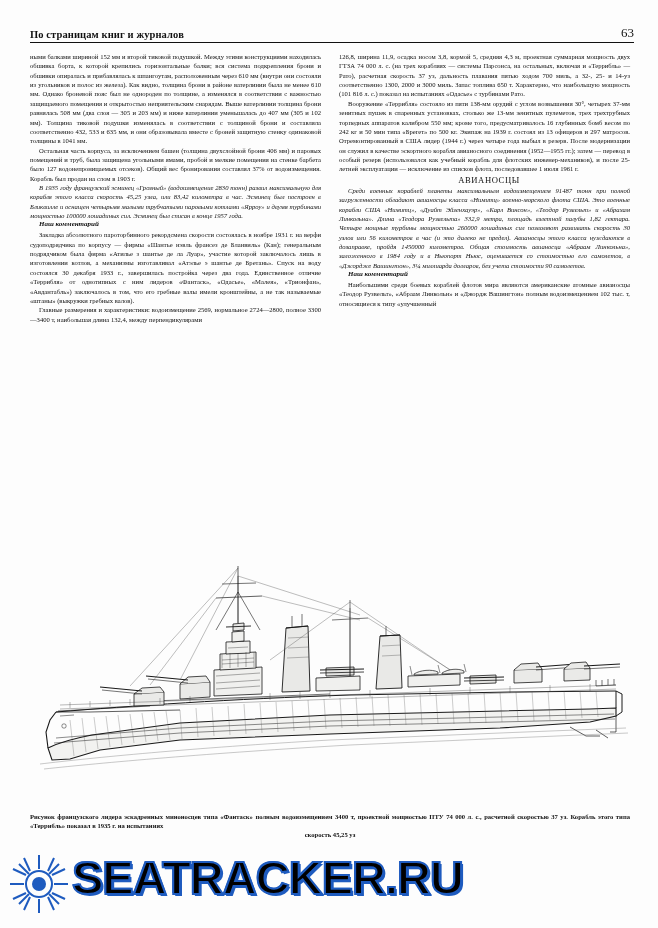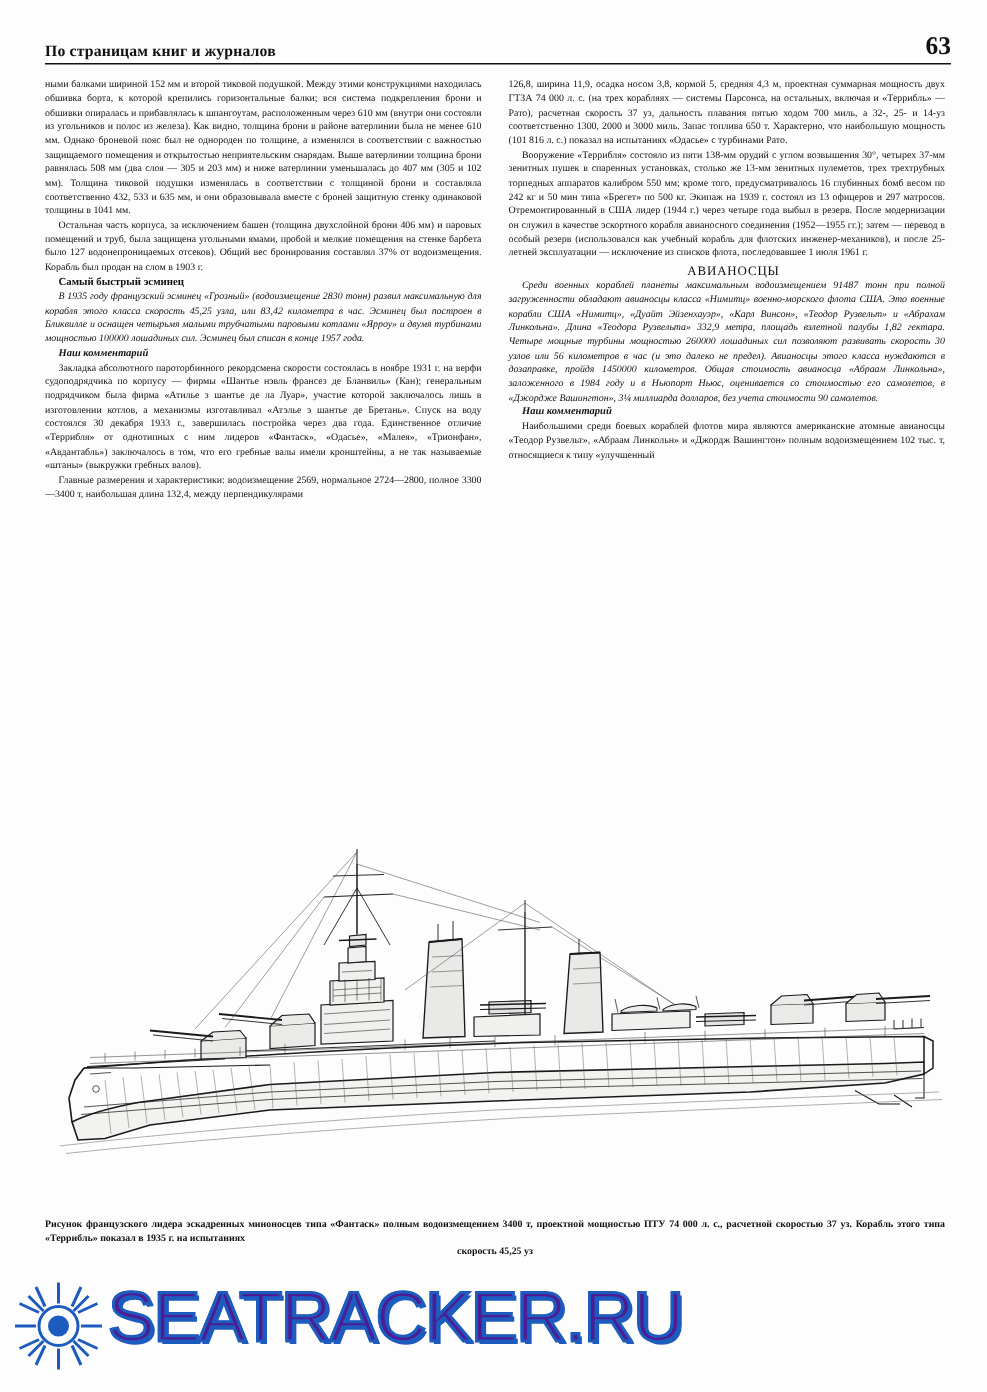--- a/index.html
+++ b/index.html
@@ -27,22 +27,22 @@
     justify-content:space-between;
   }
   .header-title {
     font-size:10.5px;
     font-weight:bold;
     font-family:"Liberation Serif", serif;
     padding-bottom:2px;
     letter-spacing:0.1px;
   }
   .header-page {
-    font-size:17px;
-    font-weight:bold;
+    font-size:13px;
+    font-weight:normal;
     padding-bottom:1px;
   }
   .columns {
     position:absolute;
     left:30px; top:52px;
     width:600px;
     display:flex;
     gap:18px;
   }
   .col {
@@ -100,24 +100,24 @@
   .watermark {
     position:absolute;
     left:0; top:845px;
     width:658px; height:83px;
     overflow:hidden;
   }
   .wm-text {
     position:absolute;
     left:72px; top:5px;
     font-family:"Liberation Sans", sans-serif;
-    font-weight:normal;
+    font-weight:bold;
     font-size:47px;
     letter-spacing:-1px;
-    color:#4c1d95;
+    color:#000000;
     -webkit-text-stroke:2px #1e5bbf;
     text-shadow:
       2px 2px 0 #1e5bbf,
       -1px -1px 0 #1e5bbf;
     white-space:nowrap;
   }
   .wm-sun {
     position:absolute;
     left:8px; top:8px;
     width:62px; height:62px;
@@ -133,21 +133,20 @@
   <div class="header">
     <div class="header-title">По страницам книг и журналов</div>
     <div class="header-page">63</div>
   </div>
 
   <div class="columns">
 
     <div class="col">
       <p class="noind">ными балками шириной 152 мм и второй тиковой подушкой. Между этими конструкциями находилась обшивка борта, к которой крепились горизонтальные балки; вся система подкрепления брони и обшивки опиралась и прибавлялась к шпангоутам, расположенным через 610 мм (внутри они состояли из угольников и полос из железа). Как видно, толщина брони в районе ватерлинии была не менее 610 мм. Однако броневой пояс был не однороден по толщине, а изменялся в соответствии с важностью защищаемого помещения и открытостью неприятельским снарядам. Выше ватерлинии толщина брони равнялась 508 мм (два слоя — 305 и 203 мм) и ниже ватерлинии уменьшалась до 407 мм (305 и 102 мм). Толщина тиковой подушки изменялась в соответствии с толщиной брони и составляла соответственно 432, 533 и 635 мм, и они образовывала вместе с броней защитную стенку одинаковой толщины в 1041 мм.</p>
       <p>Остальная часть корпуса, за исключением башен (толщина двухслойной брони 406 мм) и паровых помещений и труб, была защищена угольными ямами, пробой и мелкие помещения на стенке барбета было 127 водонепроницаемых отсеков). Общий вес бронирования составлял 37% от водоизмещения. Корабль был продан на слом в 1903 г.</p>
-      <p class="sec-head">Самый быстрый эсминец</p>
       <p class="ital">В 1935 году французский эсминец «Грозный» (водоизмещение 2830 тонн) развил максимальную для корабля этого класса скорость 45,25 узла, или 83,42 километра в час. Эсминец был построен в Бликвилле и оснащен четырьмя малыми трубчатыми паровыми котлами «Ярроу» и двумя турбинами мощностью 100000 лошадиных сил. Эсминец был списан в конце 1957 года.</p>
       <p class="sub-head ital">Наш комментарий</p>
       <p>Закладка абсолютного пароторбинного рекордсмена скорости состоялась в ноябре 1931 г. на верфи судоподрядчика по корпусу — фирмы «Шантье нэвль франсез де Бланвиль» (Кан); генеральным подрядчиком была фирма «Атилье з шантье де ла Луар», участие которой заключалось лишь в изготовлении котлов, а механизмы изготавливал «Атэлье э шантье де Бретань». Спуск на воду состоялся 30 декабря 1933 г., завершилась постройка через два года. Единственное отличие «Террибля» от однотипных с ним лидеров «Фантаск», «Одасье», «Малея», «Трионфан», «Авдантабль») заключалось в том, что его гребные валы имели кронштейны, а не так называемые «штаны» (выкружки гребных валов).</p>
       <p>Главные размерения и характеристики: водоизмещение 2569, нормальное 2724—2800, полное 3300—3400 т, наибольшая длина 132,4, между перпендикулярами</p>
     </div>
 
     <div class="col">
       <p class="noind">126,8, ширина 11,9, осадка носом 3,8, кормой 5, средняя 4,3 м, проектная суммарная мощность двух ГТЗА 74 000 л. с. (на трех корабляях — системы Парсонса, на остальных, включая и «Террибль» — Рато), расчетная скорость 37 уз, дальность плавания пятью ходом 700 миль, а 32-, 25- и 14-уз соответственно 1300, 2000 и 3000 миль. Запас топлива 650 т. Характерно, что наибольшую мощность (101 816 л. с.) показал на испытаниях «Одасье» с турбинами Рато.</p>
       <p>Вооружение «Террибля» состояло из пяти 138-мм орудий с углом возвышения 30°, четырех 37-мм зенитных пушек в спаренных установках, столько же 13-мм зенитных пулеметов, трех трехтрубных торпедных аппаратов калибром 550 мм; кроме того, предусматривалось 16 глубинных бомб весом по 242 кг и 50 мин типа «Брегет» по 500 кг. Экипаж на 1939 г. состоял из 13 офицеров и 297 матросов. Отремонтированный в США лидер (1944 г.) через четыре года выбыл в резерв. После модернизации он служил в качестве эскортного корабля авианосного соединения (1952—1955 гг.); затем — перевод в особый резерв (использовался как учебный корабль для флотских инженер-механиков), и после 25-летней эксплуатации — исключение из списков флота, последовавшее 1 июля 1961 г.</p>
       <p class="sec-head-center">АВИАНОСЦЫ</p>

